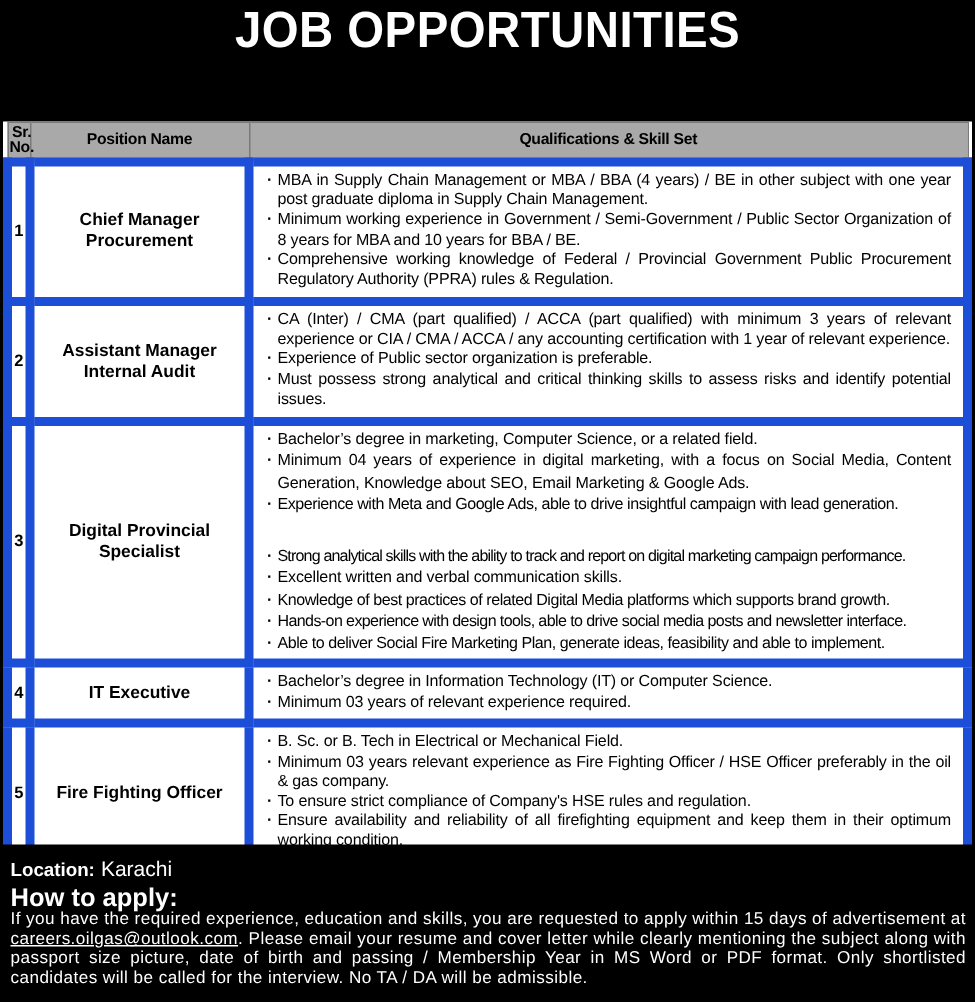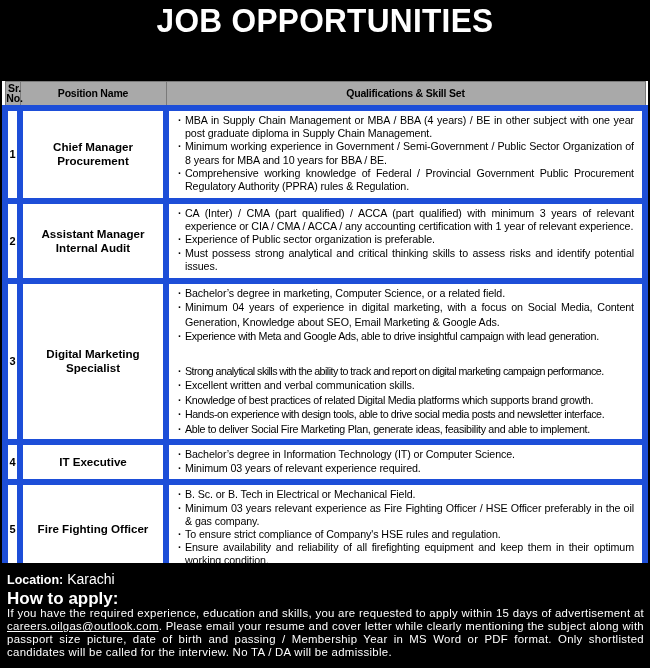--- a/index.html
+++ b/index.html
@@ -68,21 +68,21 @@
         <td class="qual">
           <ul>
             <li>CA (Inter) / CMA (part qualified) / ACCA (part qualified) with minimum 3 years of relevant experience or CIA / CMA / ACCA / any accounting certification with 1 year of relevant experience.</li>
             <li>Experience of Public sector organization is preferable.</li>
             <li>Must possess strong analytical and critical thinking skills to assess risks and identify potential issues.</li>
           </ul>
         </td>
       </tr>
       <tr class="row3">
         <td class="sr">3</td>
-        <td class="pos"><span style="display:inline-block;width:100px;">Digital Marketing Specialist</span></td>
+        <td class="pos"><span style="display:inline-block;width:100px;">Digital Provincial Specialist</span></td>
         <td class="qual">
           <ul>
             <li>Bachelor’s degree in marketing, Computer Science, or a related field.</li>
             <li>Minimum 04 years of experience in digital marketing, with a focus on Social Media, Content Generation, Knowledge about SEO, Email Marketing &amp; Google Ads.</li>
             <li style="letter-spacing:-0.3px;">Experience with Meta and Google Ads, able to drive insightful campaign with lead generation.</li>
             <li style="letter-spacing:-0.55px;margin-top:20px;">Strong analytical skills with the ability to track and report on digital marketing campaign performance.</li>
             <li>Excellent written and verbal communication skills.</li>
             <li style="letter-spacing:-0.3px;">Knowledge of best practices of related Digital Media platforms which supports brand growth.</li>
             <li style="letter-spacing:-0.4px;">Hands-on experience with design tools, able to drive social media posts and newsletter interface.</li>
             <li style="letter-spacing:-0.3px;">Able to deliver Social Fire Marketing Plan, generate ideas, feasibility and able to implement.</li>

